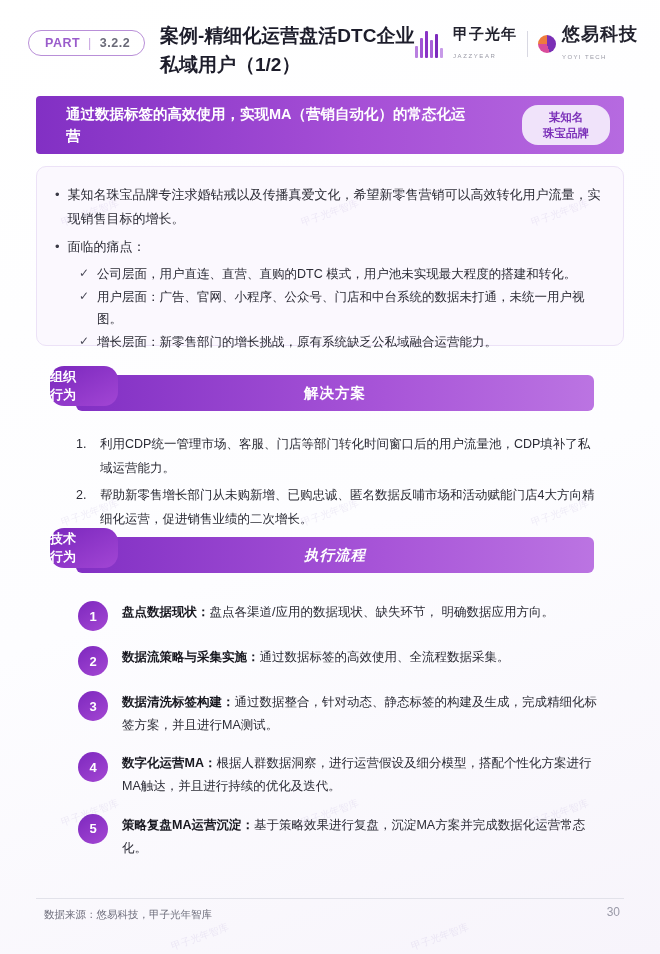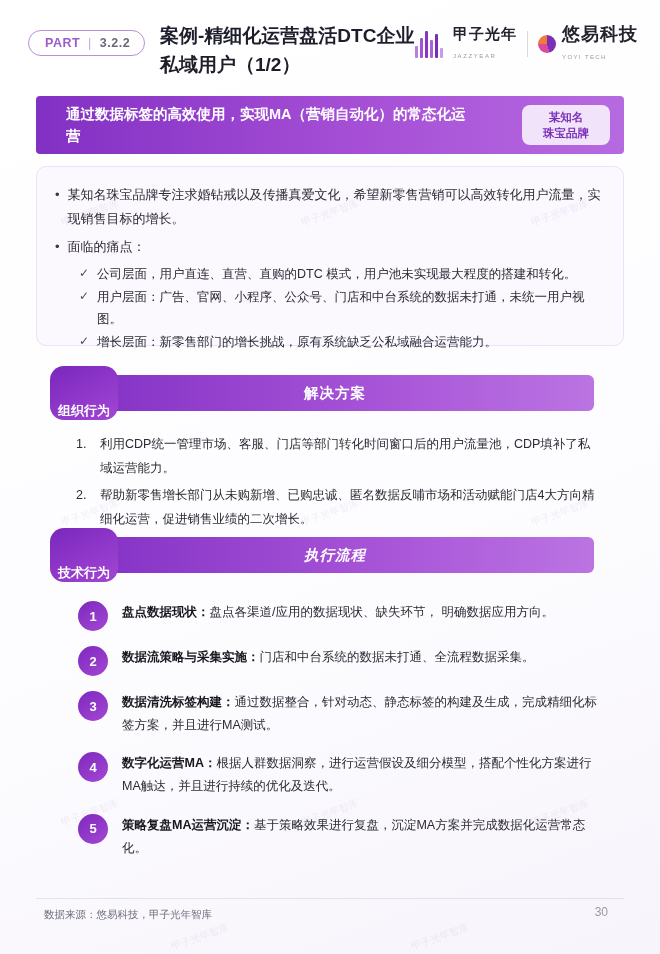--- a/index.html
+++ b/index.html
@@ -59,45 +59,45 @@
     background:linear-gradient(90deg,#8230c4 0%,#a64fd6 55%,#b66ae0 100%);
     border-radius:4px;
     display:flex;align-items:center;
   }
   .subbar .txt{
     color:#fff;font-size:14.5px;font-weight:bold;line-height:1.55;
     padding:0 150px 0 30px;
   }
   .brand-tag{
     position:absolute;right:14px;top:9px;width:88px;height:40px;
-    background:#f0e3fa;border-radius:8px;
+    background:#f0e3fa;border-radius:16px;
     display:flex;flex-direction:column;align-items:center;justify-content:center;
     color:#7a2fb8;font-size:11.5px;font-weight:bold;line-height:1.4;
   }
 
   
   .intro{
     position:absolute;left:36px;top:166px;width:588px;height:180px;
     background:#fbf8fe;border:1px solid #ece2f7;border-radius:10px;
     padding:16px 18px 0 18px;box-sizing:border-box;
   }
   .bullet{
     display:flex;gap:8px;font-size:13px;line-height:1.85;color:#2b2b35;
   }
   .bullet .dot{color:#3a3a46;font-size:13px;line-height:1.85;}
   .sub-list{margin:4px 0 0 24px;}
   .sub-item{display:flex;gap:8px;font-size:12.5px;line-height:1.8;color:#2b2b35;}
   .sub-item .chk{color:#4a4a58;font-size:12px;}
 
   
   .pill{
-    position:absolute;width:68px;height:54px;border-radius:14px;
+    position:absolute;width:68px;height:40px;border-radius:14px;
     background:linear-gradient(150deg,#7a27bd 0%,#a246d4 100%);
     color:#fff;font-size:13px;font-weight:bold;line-height:1.35;
-    display:flex;align-items:flex-end;justify-content:center;
+    display:flex;flex-direction:column;align-items:flex-start;justify-content:center;
     z-index:3;
   }
   .bandbar{
     position:absolute;left:76px;height:36px;width:518px;
     background:linear-gradient(90deg,#8230c4 0%,#a855d8 60%,#bb74e2 100%);
     border-radius:6px;
     display:flex;align-items:center;justify-content:center;
     color:#fff;font-size:14.5px;font-weight:bold;letter-spacing:1px;
   }
 
@@ -127,21 +127,21 @@
   .step .body b{color:#17171f;}
 
   
   .footline{
     position:absolute;left:36px;top:898px;width:588px;height:1px;background:#e2e2ea;
   }
   .source{
     position:absolute;left:44px;top:908px;font-size:10.5px;color:#6e6e7c;
   }
   .pageno{
-    position:absolute;right:52px;top:905px;font-size:12px;color:#9a9aa8;font-weight:normal;
+    position:absolute;right:40px;top:905px;font-size:12px;color:#9a9aa8;font-weight:normal;
   }
   
   .wm{
     position:absolute;color:rgba(150,120,190,.13);font-size:10px;
     transform:rotate(-20deg);user-select:none;white-space:nowrap;
   }
 </style>
 </head>
 <body>
 
@@ -245,21 +245,21 @@
   <div class="steps">
     <div class="step">
       <span class="num">1</span>
       <span class="body">
         <b>盘点数据现状：</b><span>盘点各渠道/应用的数据现状、缺失环节， 明确数据应用方向。</span>
       </span>
     </div>
     <div class="step">
       <span class="num">2</span>
       <span class="body">
-        <b>数据流策略与采集实施：</b><span>门店和中台系统的数据未打通、全流程数据采集。</span>
+        <b>数据流策略与采集实施：</b><span>通过数据标签的高效使用、全流程数据采集。</span>
       </span>
     </div>
     <div class="step">
       <span class="num">3</span>
       <span class="body">
         <b>数据清洗标签构建：</b><span>通过数据整合，针对动态、静态标签的构建及生成，完成精细化标签方案，并且进行MA测试。</span>
       </span>
     </div>
     <div class="step">
       <span class="num">4</span>

